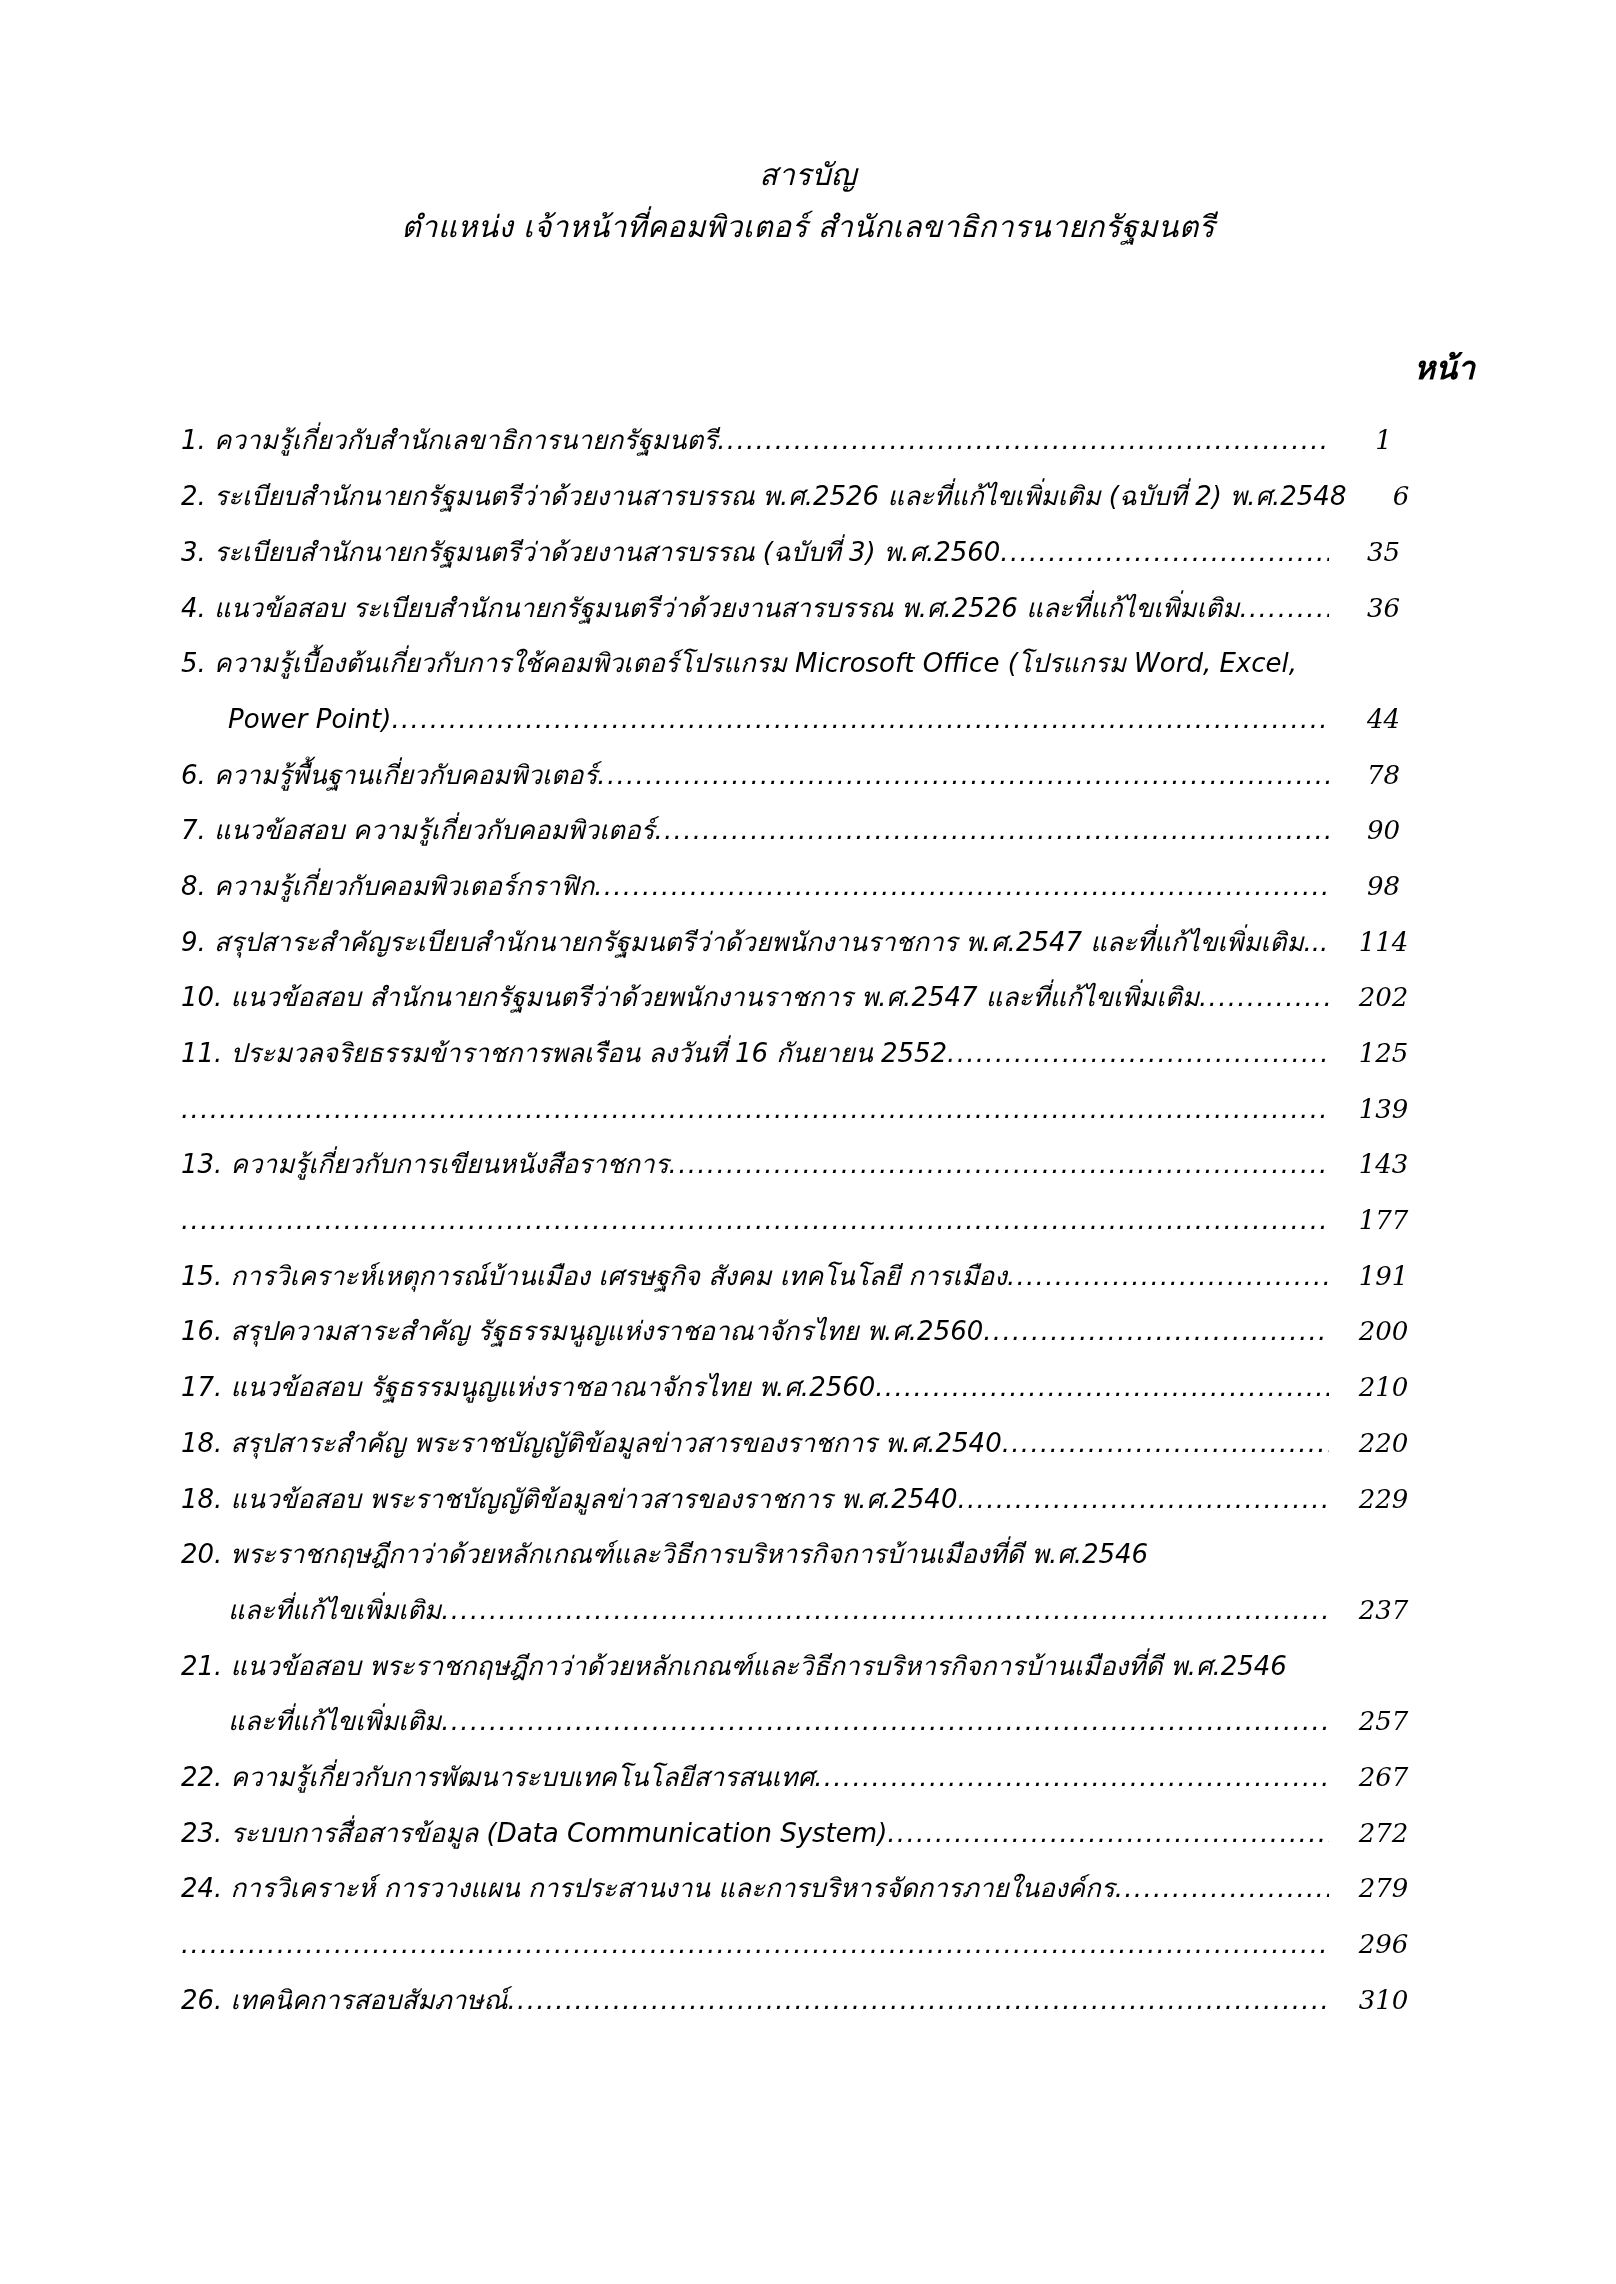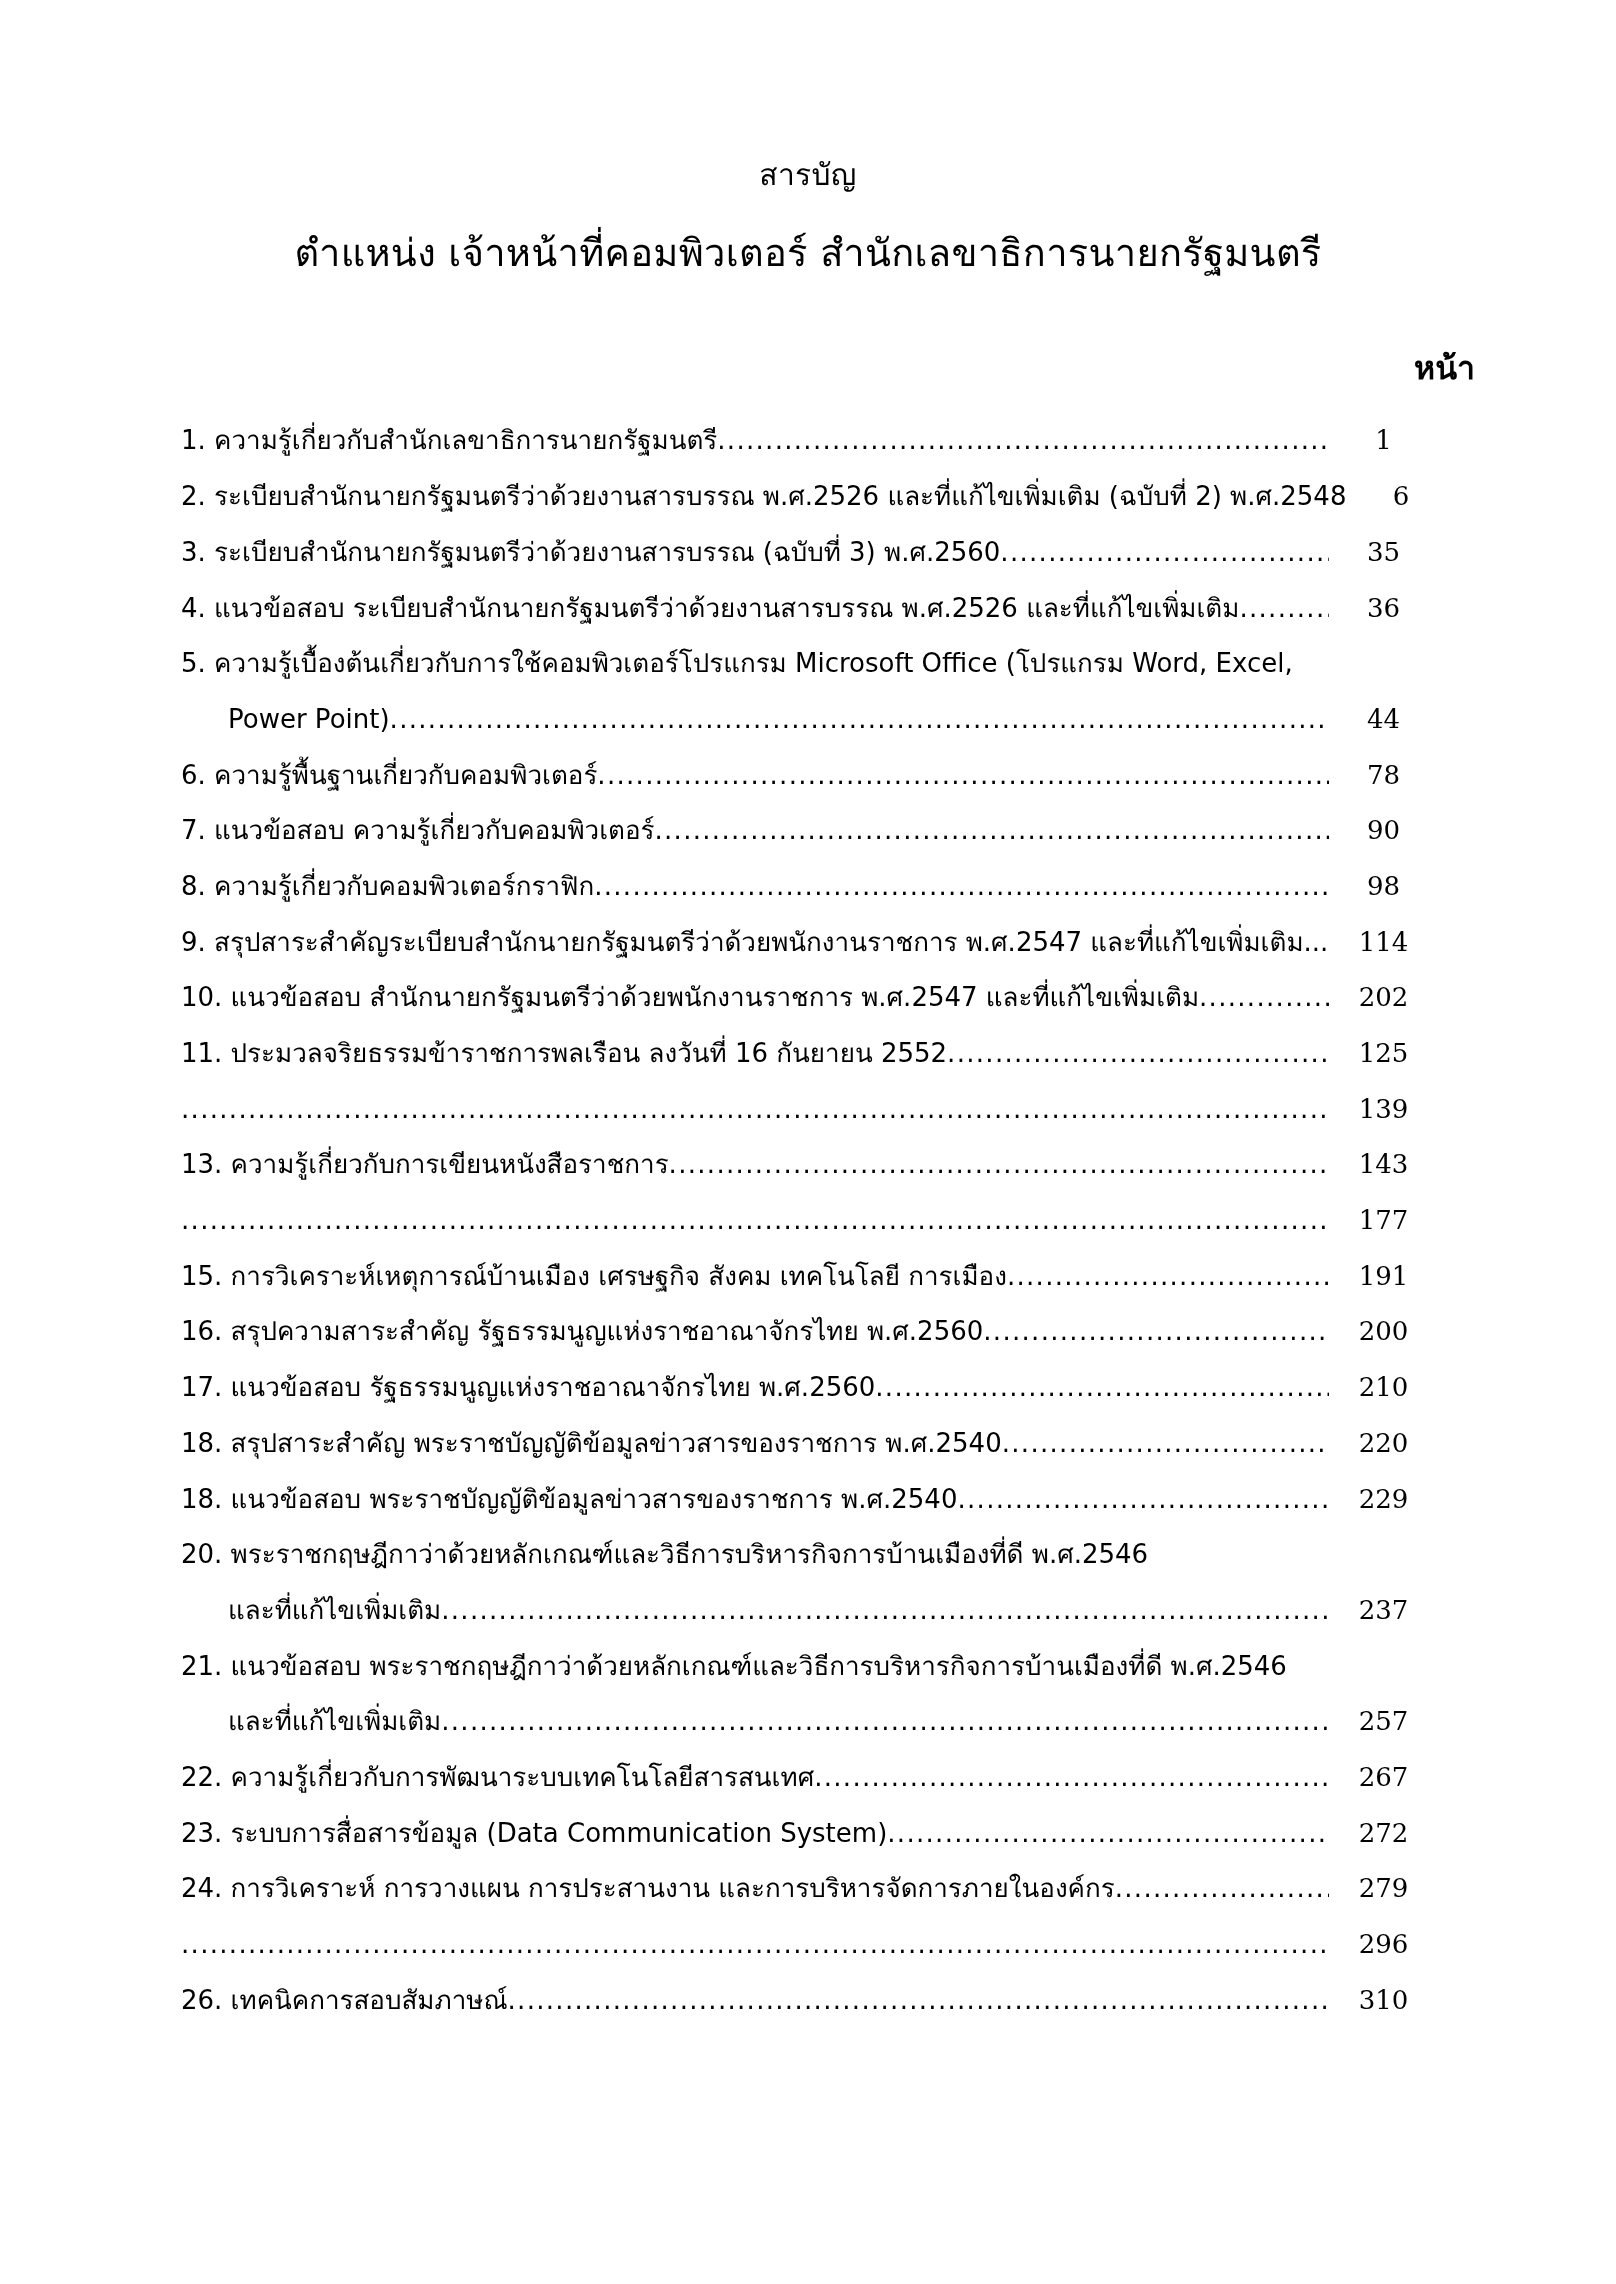--- a/index.html
+++ b/index.html
@@ -13,39 +13,40 @@
     color: #000000;
   }
   .page {
     position: relative;
     width: 1616px;
     height: 2284px;
     background: #ffffff;
     box-sizing: border-box;
     padding: 12px;
     overflow: hidden;
+    font-style: italic;
   }
 
   
   .header-block {
     position: absolute;
     left: 0;
     top: 160px;
     width: 1616px;
     text-align: center;
   }
   .doc-title {
     font-size: 30px;
     line-height: 1.0;
     letter-spacing: 0.3px;
     font-weight: 400;
   }
   .doc-subtitle {
-    margin-top: 44px;
-    font-size: 38px;
+    margin-top: 22px;
+    font-size: 30px;
     line-height: 1.0;
     letter-spacing: 0.3px;
     font-weight: 400;
   }
 
   
   .page-col-heading {
     position: absolute;
     top: 342px;
     right: 116px;

